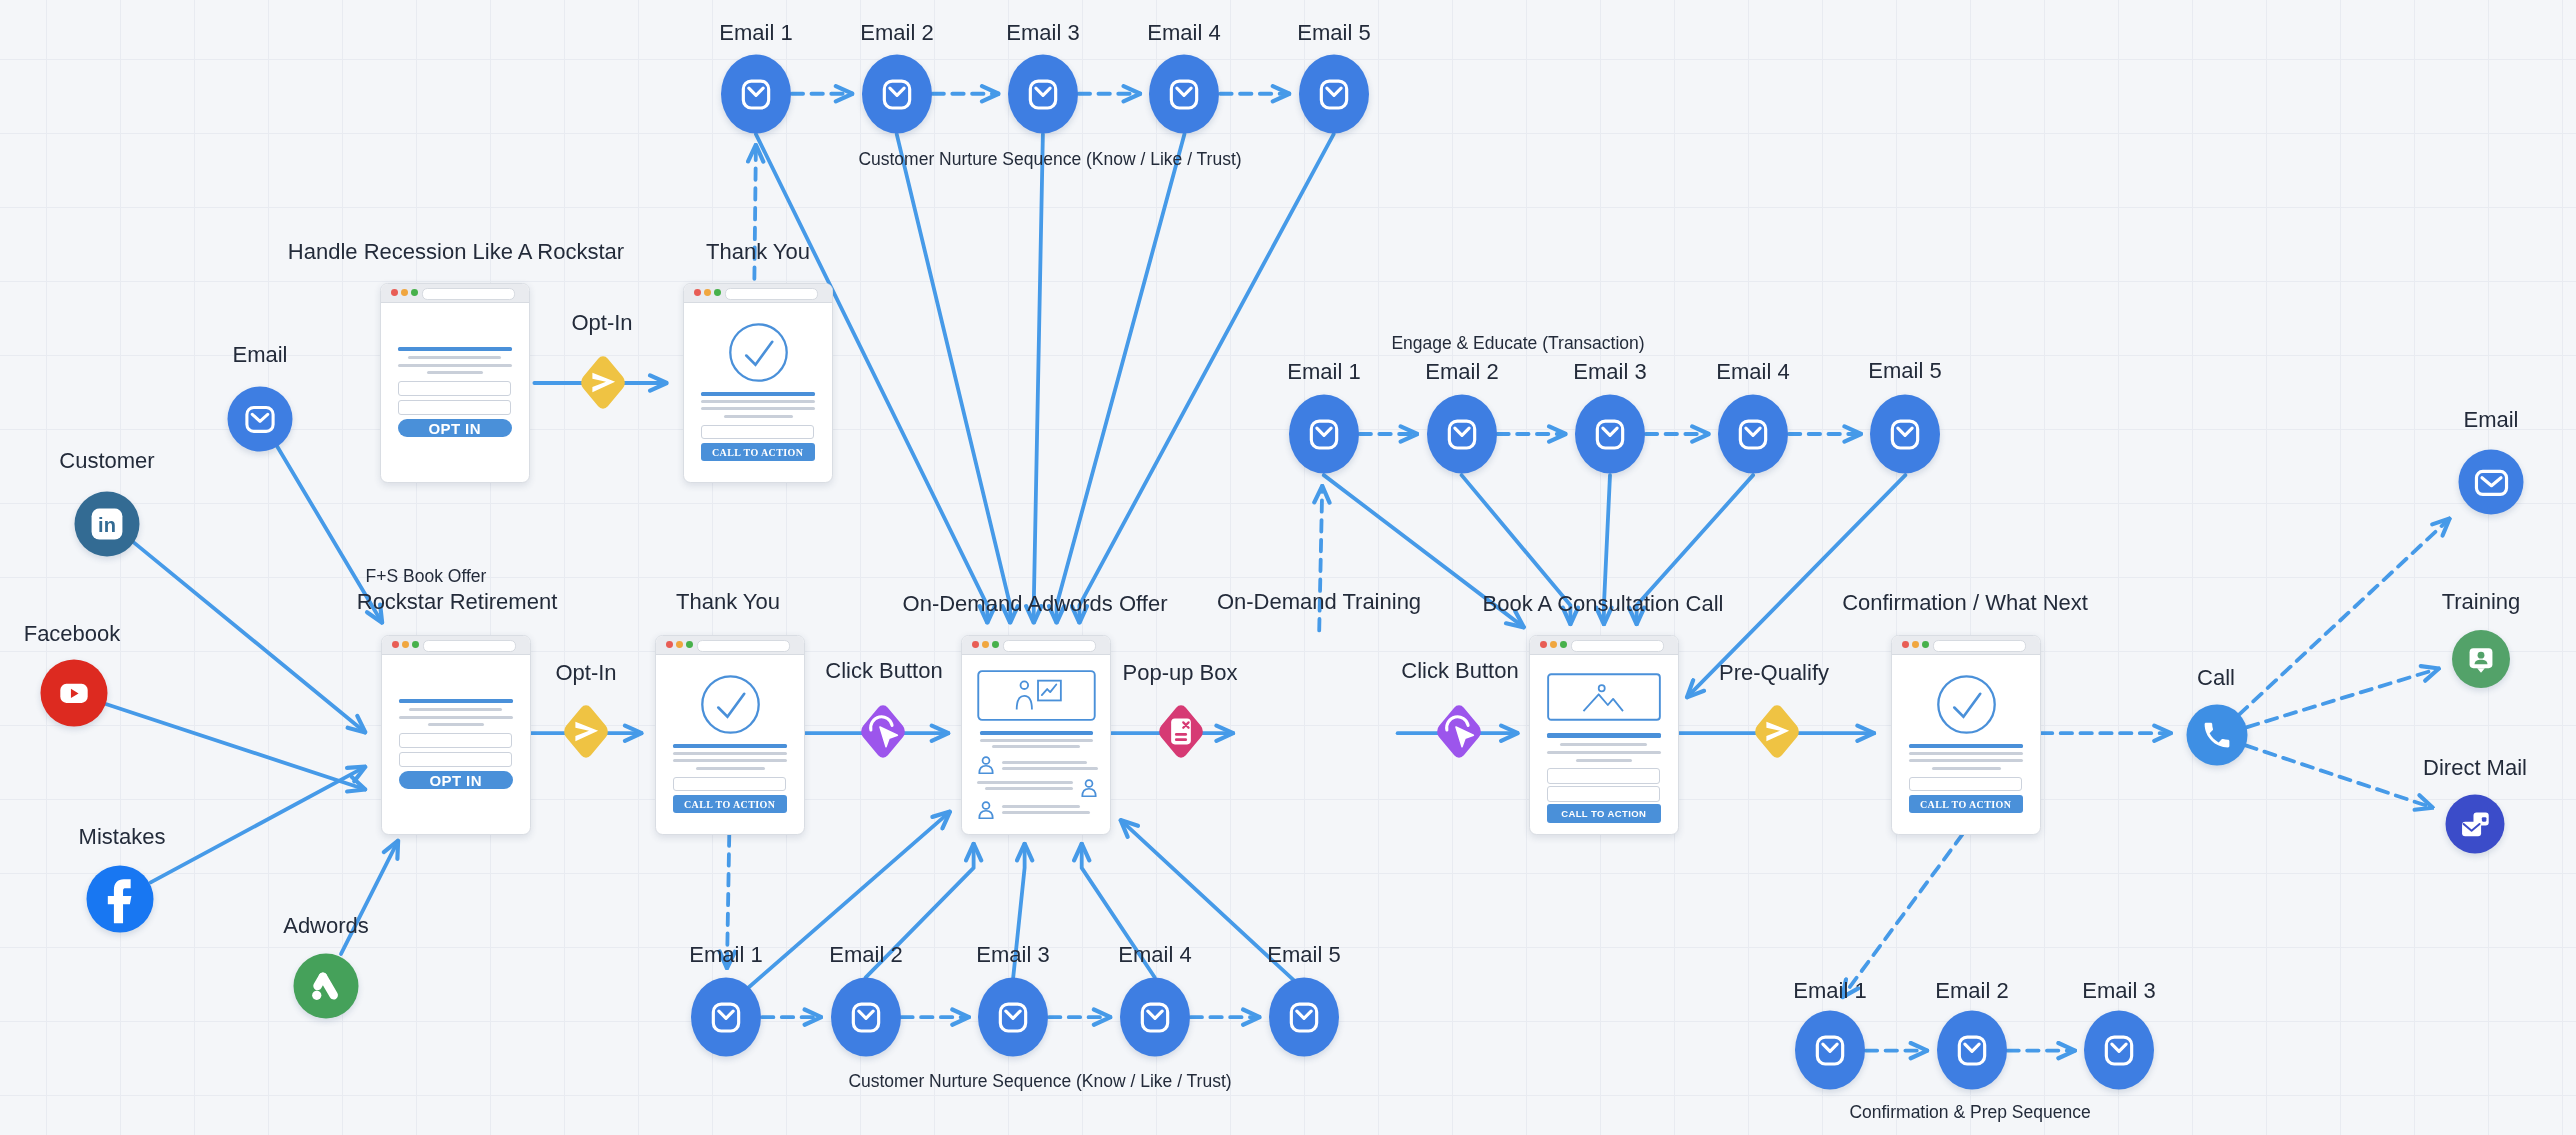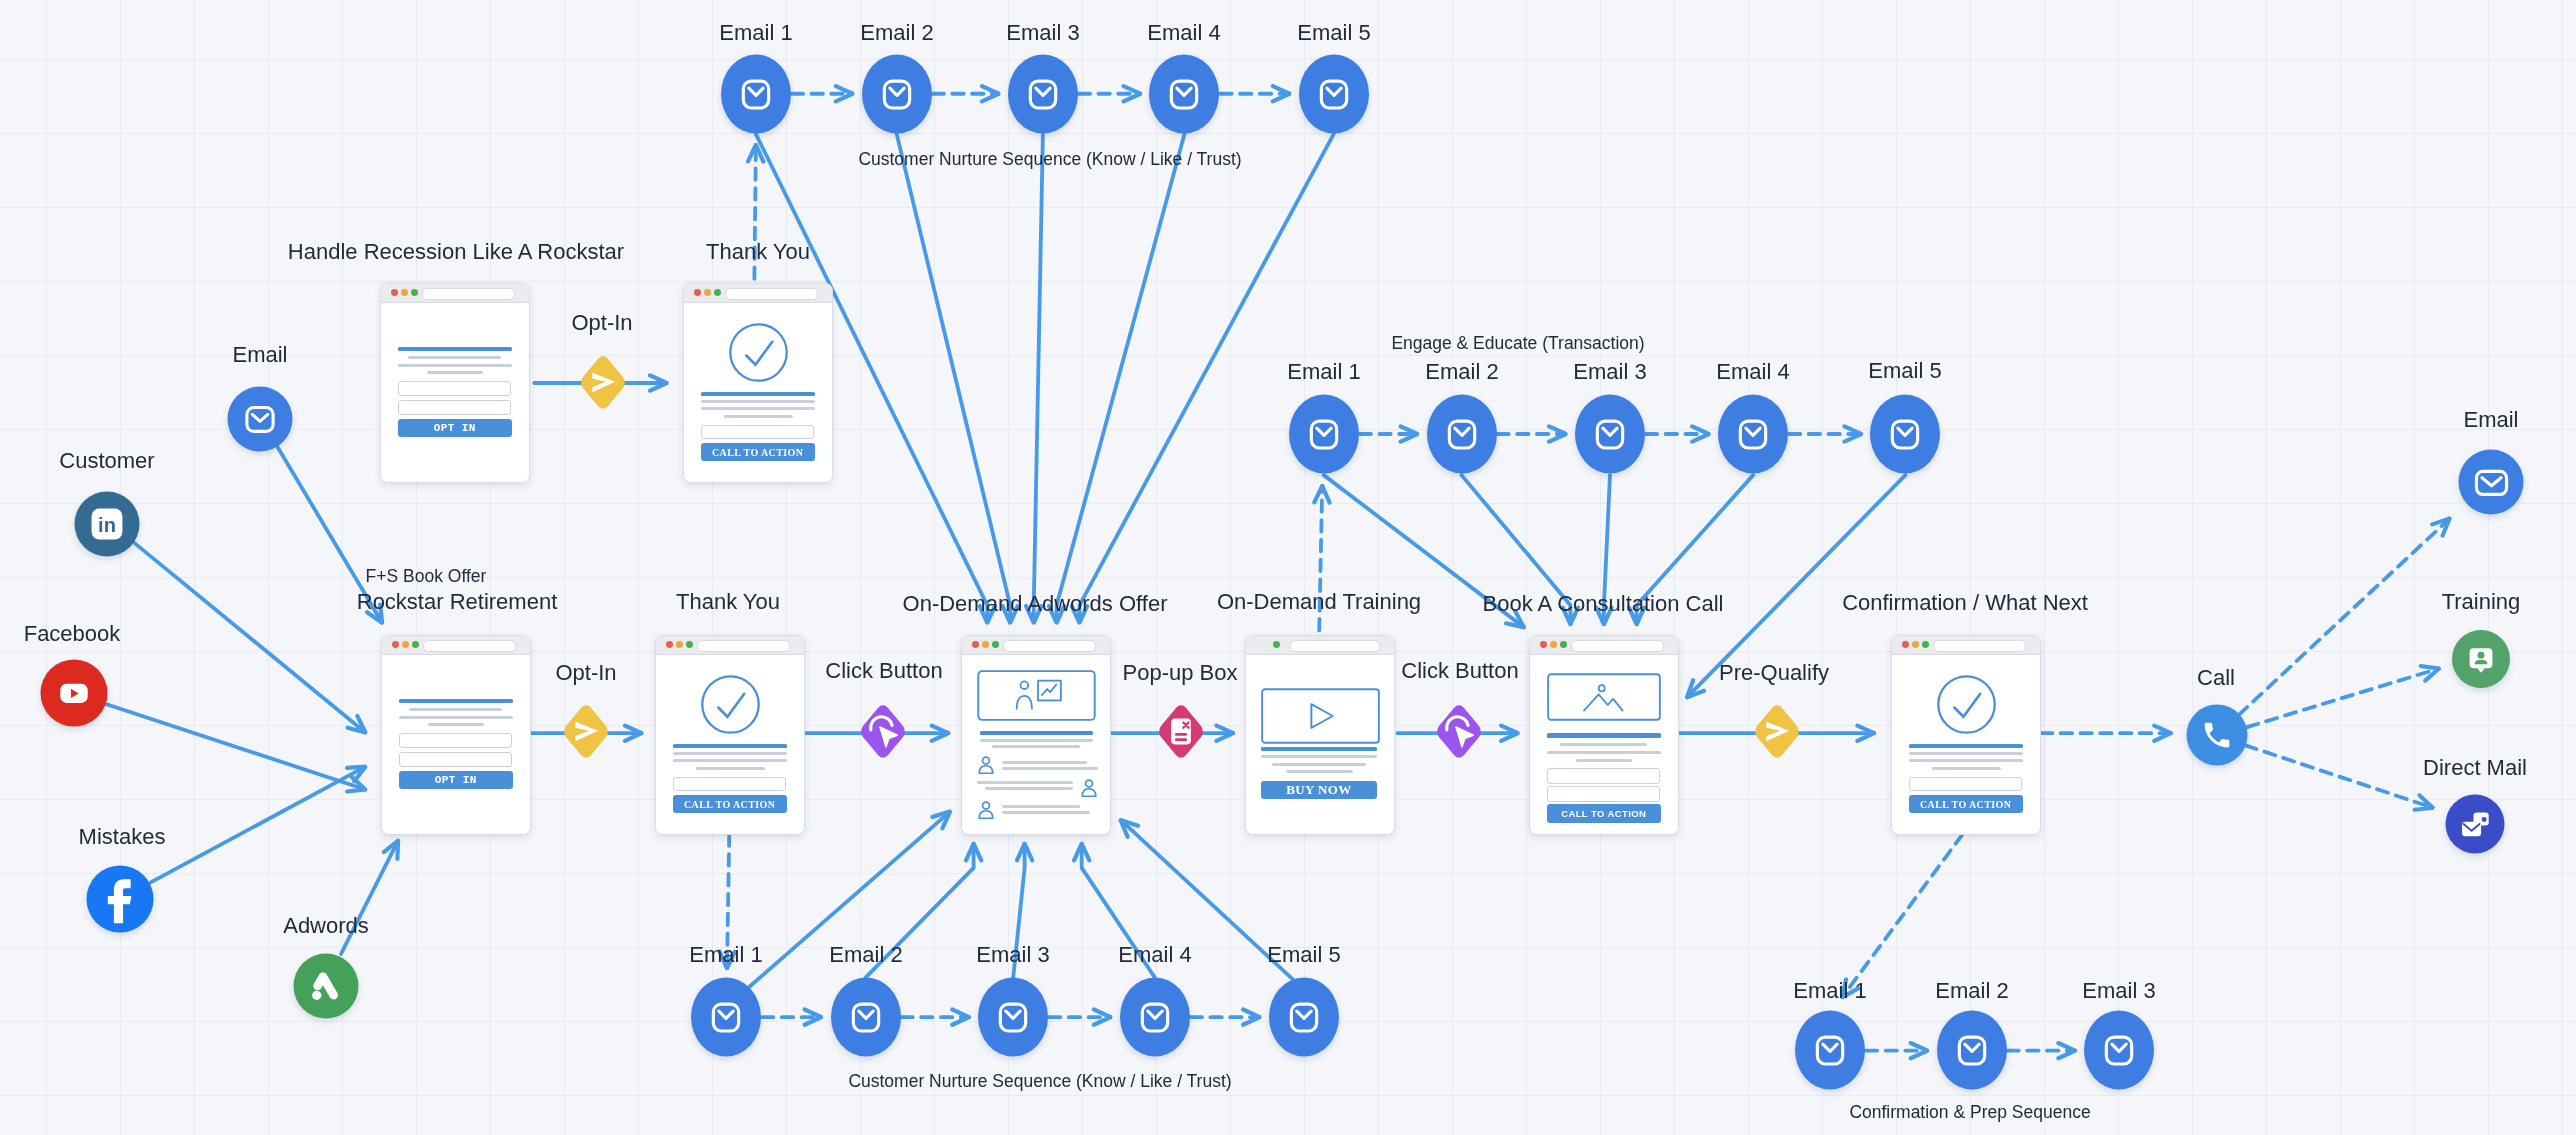--- a/index.html
+++ b/index.html
@@ -29,21 +29,21 @@
   .dr{left:10px;background:#e85d55;} .dy{left:20px;background:#f0a63f;} .dg{left:30px;background:#47b14b;}
   .dg1{left:27px;background:#47b14b;}
   .pill{position:absolute;left:41px;top:3.8px;width:91px;height:10px;background:#fff;
         border:0.8px solid #d6dae0;border-radius:5.3px;}
   .pbody{position:relative;height:179px;}
   .bar{position:absolute;height:3px;border-radius:1.5px;background:#c9cfd9;}
   .bb{height:3.8px;background:#4a90d9;}
   .inp{position:absolute;background:#fff;border:1.5px solid #ccd2dc;border-radius:3px;}
   .pbtn{position:absolute;background:#4a90d9;color:#fff;display:flex;align-items:center;
         justify-content:center;border-radius:3px;font-weight:bold;letter-spacing:0.4px;}
-  .serif{font-family:Liberation Mono, monospace;font-size:11px;}
+  .serif{font-family:Liberation Sans, sans-serif;font-size:15px;border-radius:9px;}
   .serif-sm{font-family:"Liberation Serif",serif;font-size:10px;}
   .serif-lg{font-family:"Liberation Serif",serif;font-size:13px;}
   .sans-btn{font-family:"Liberation Sans",sans-serif;font-size:9.5px;}
   .annot{position:absolute;left:917px;top:541px;font-size:16.7px;line-height:17.5px;z-index:3;}
   .annot div{white-space:nowrap;}
 </style>
 </head>
 <body>
 
 <div id="canvas">
@@ -316,37 +316,20 @@
     <g>
       <rect x="-13" y="-17" width="26" height="34" rx="5" fill="#fff"></rect>
       <path d="M3,-12 L10,-5 M10,-12 L3,-5" stroke="#d63a74" stroke-width="3" stroke-linecap="round"></path>
       <rect x="-8" y="2" width="16" height="3.6" rx="1.8" fill="#d63a74"></rect>
       <rect x="-8" y="9" width="16" height="3.6" rx="1.8" fill="#d63a74"></rect>
     </g>
   </svg>
 </div>
 
 <div class="lbl" style="left:1319px;top:602px">On-Demand Training</div>
-<div class="page" style="left:1245px;top:635px">
-  <div class="chrome">
-        <i class="dot dg1"></i>
-        <i class="pill" style="left:44px;width:88px"></i>
-      </div>
-  <div class="pbody">
-    <svg style="position:absolute;left:15px;top:33px" width="119" height="56" viewBox="0 0 156 73">
-      <rect x="1.5" y="1.5" width="153" height="70" rx="4" fill="none" stroke="#4a90d9" stroke-width="2.5"></rect>
-      <path d="M66 21 L94 36.5 L66 52 Z" fill="none" stroke="#4a90d9" stroke-width="2.6" stroke-linejoin="round"></path>
-    </svg>
-    <i class="bar bb" style="left:15px;top:92px;width:116px"></i>
-    <i class="bar" style="left:15px;top:100px;width:116px"></i>
-    <i class="bar" style="left:26px;top:108px;width:94px"></i>
-    <i class="bar" style="left:40px;top:115px;width:67px"></i>
-    <div class="pbtn serif-lg" style="left:15px;top:126px;width:116px;height:18px">BUY NOW</div>
-  </div>
-</div>
 
 <div class="lbl" style="left:1460px;top:671px">Click Button</div>
 <div class="dia" style="left:1459px;top:733px">
   <svg width="91" height="107" viewBox="-60 -70 120 140">
     <rect x="-23" y="-23" width="46" height="46" rx="9" fill="#9c55ec" transform="scale(1,1.2) rotate(45)"></rect>
     <g>
       <path d="M-16,-2 A 14 14 0 1 1 12,-8" fill="none" stroke="#fff" stroke-width="4" stroke-linecap="round"></path>
       <path d="M-4,-6 L4,20 L8,9 L19,5 Z" fill="#fff" stroke="#fff" stroke-width="2" stroke-linejoin="round"></path>
     </g>
   </svg>

